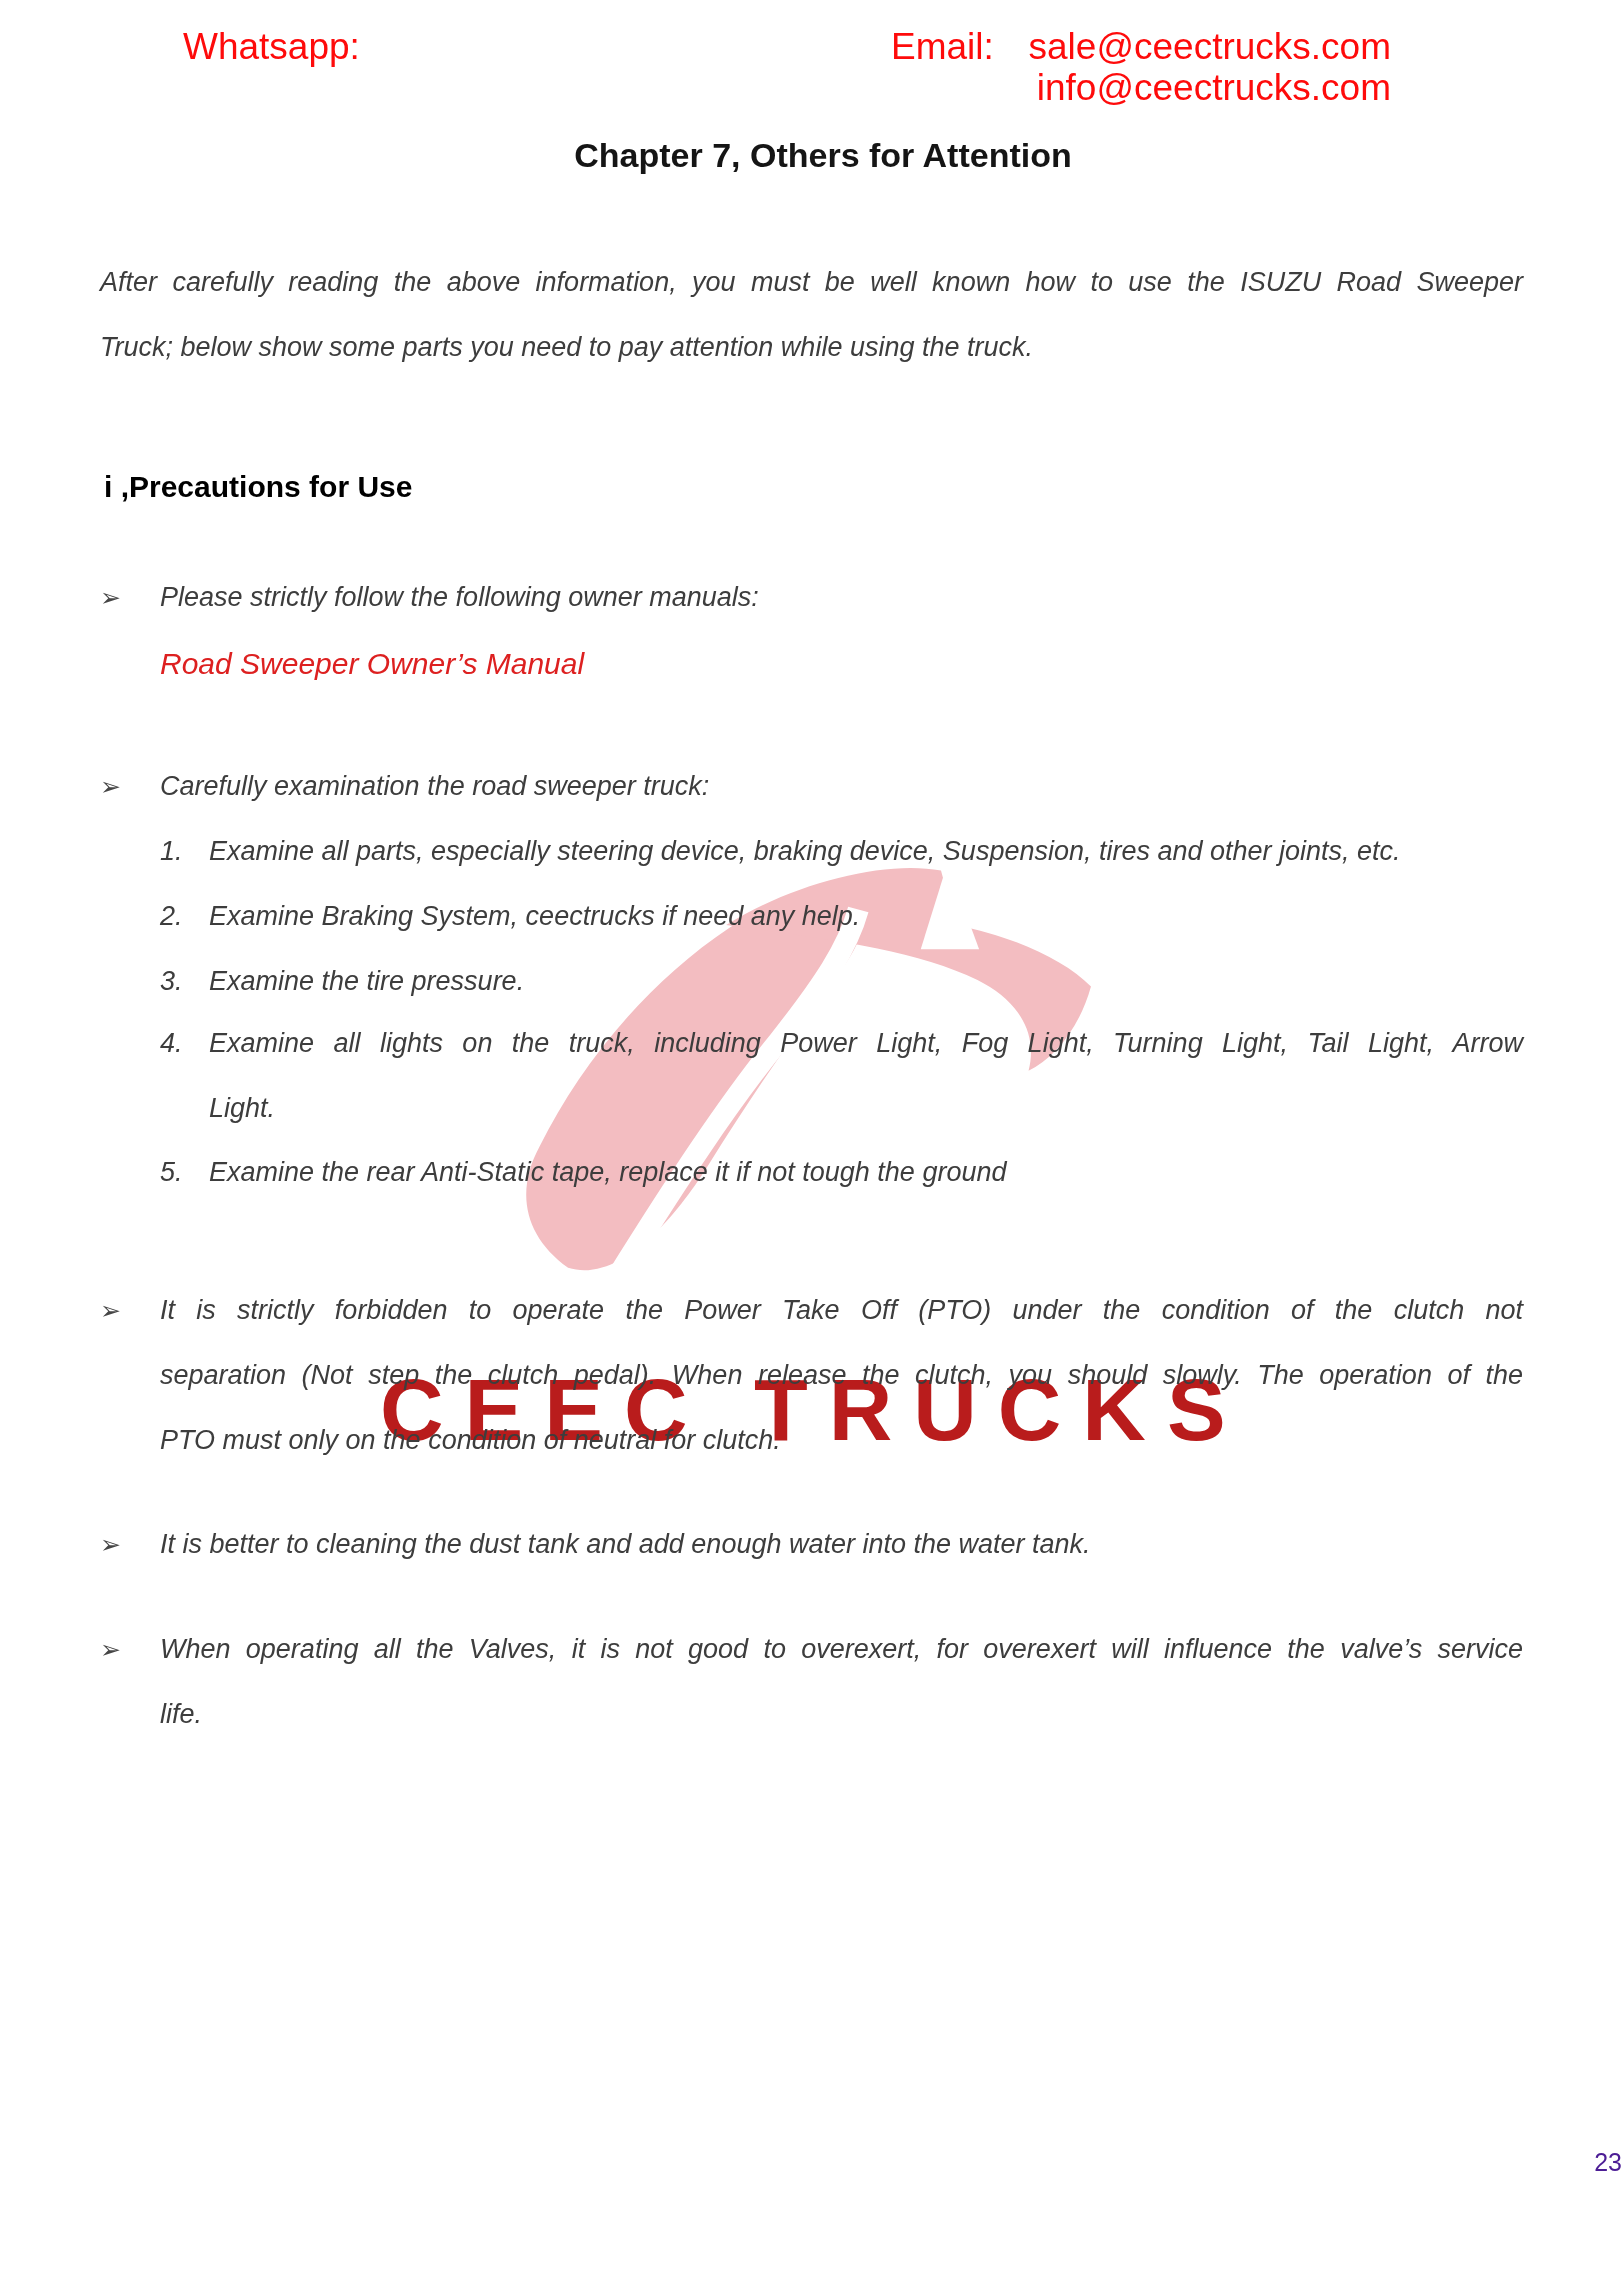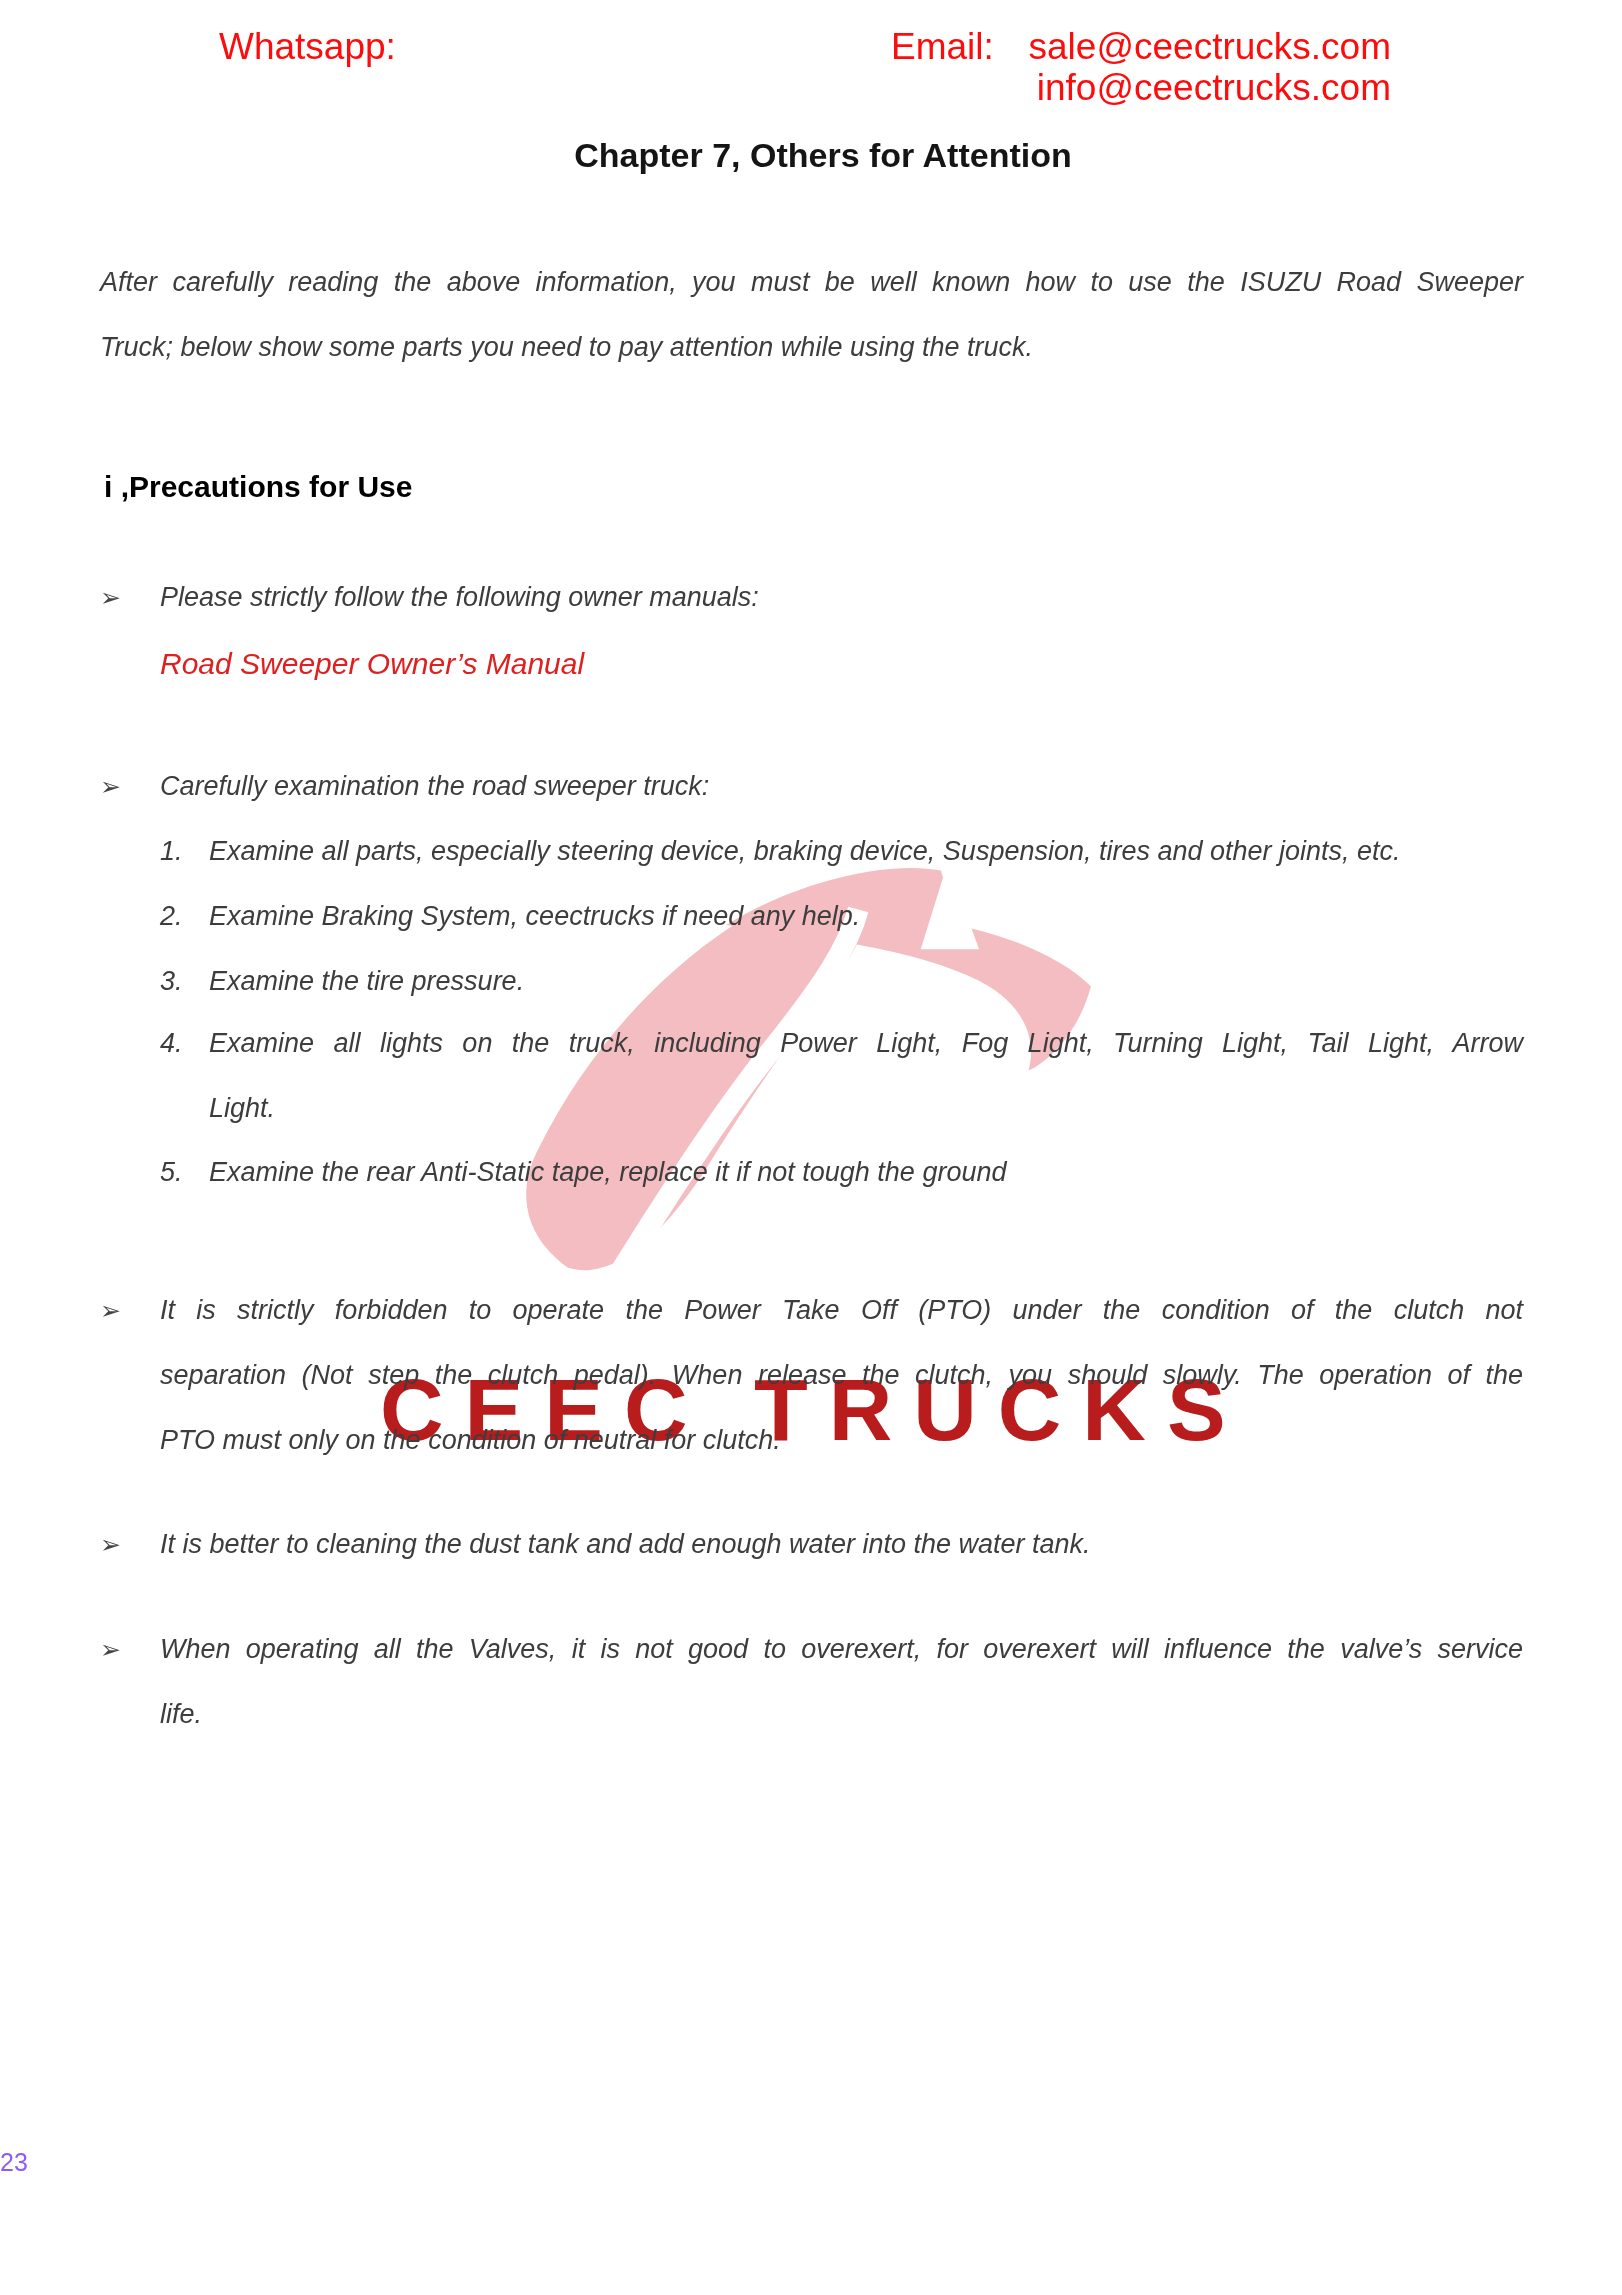--- a/index.html
+++ b/index.html
@@ -12,38 +12,38 @@
   .wm-text{
     position:absolute;left:380px;top:1359px;z-index:0;white-space:nowrap;
     font-size:88px;font-weight:bold;letter-spacing:21px;color:#b91c1c;
     font-family:"Liberation Sans","DejaVu Sans",sans-serif;
   }
   
   .content{position:absolute;left:0;top:0;right:0;bottom:0;z-index:1;}
   .abs{position:absolute;}
   .hdr{font-size:37px;line-height:41px;color:#fe0b0b;display:flex;justify-content:space-between;}
   .hdr .nums{text-align:right;}
-  .hdr-wa{left:183px;top:26px;width:539px;margin-left:36px;}
+  .hdr-wa{left:183px;top:26px;width:539px;}
   .hdr-em{left:891px;top:26px;width:500px;}
   .title{left:12px;top:136px;width:100%;text-align:center;font-size:34px;font-weight:bold;color:#151515;}
   .section-heading{left:104px;top:470px;font-size:30px;font-weight:bold;color:#000000;}
   .body-text{font-size:27px;font-style:italic;color:#3d3d3d;}
   .line{line-height:65px;white-space:nowrap;}
   .fill{text-align:justify;text-align-last:justify;}
   .bblock{left:100px;right:99px;}
   .nblock{left:160px;right:99px;}
   .glyph{
     position:absolute;left:0;top:0;font-style:normal;font-size:25px;line-height:65px;color:#454545;
     font-family:"DejaVu Sans",sans-serif;
   }
   .btext{margin-left:60px;}
   .nmark{position:absolute;left:0;top:0;line-height:65px;}
   .ntext{margin-left:49px;}
   .red-manual{left:160px;right:99px;font-size:30px;color:#dd2020;}
-  .page-number{left:0;top:2148px;width:100%;text-align:left;font-size:25px;color:#8b5cf6;}
+  .page-number{left:0;top:2148px;width:100%;text-align:right;font-size:25px;color:#4c1d95;}
 </style>
 </head>
 <body>
 
 <div class="page">
 
   <svg class="wm-logo" viewBox="0 0 780 560" aria-hidden="true">
 
     <path d="M70,545 C15,505 5,450 35,395 C85,295 165,195 270,125 C340,80 395,65 420,85 C445,105 435,140 405,180 C350,255 295,335 245,415 C205,480 135,565 70,545 Z" fill="#f3bdc1"></path>
 

